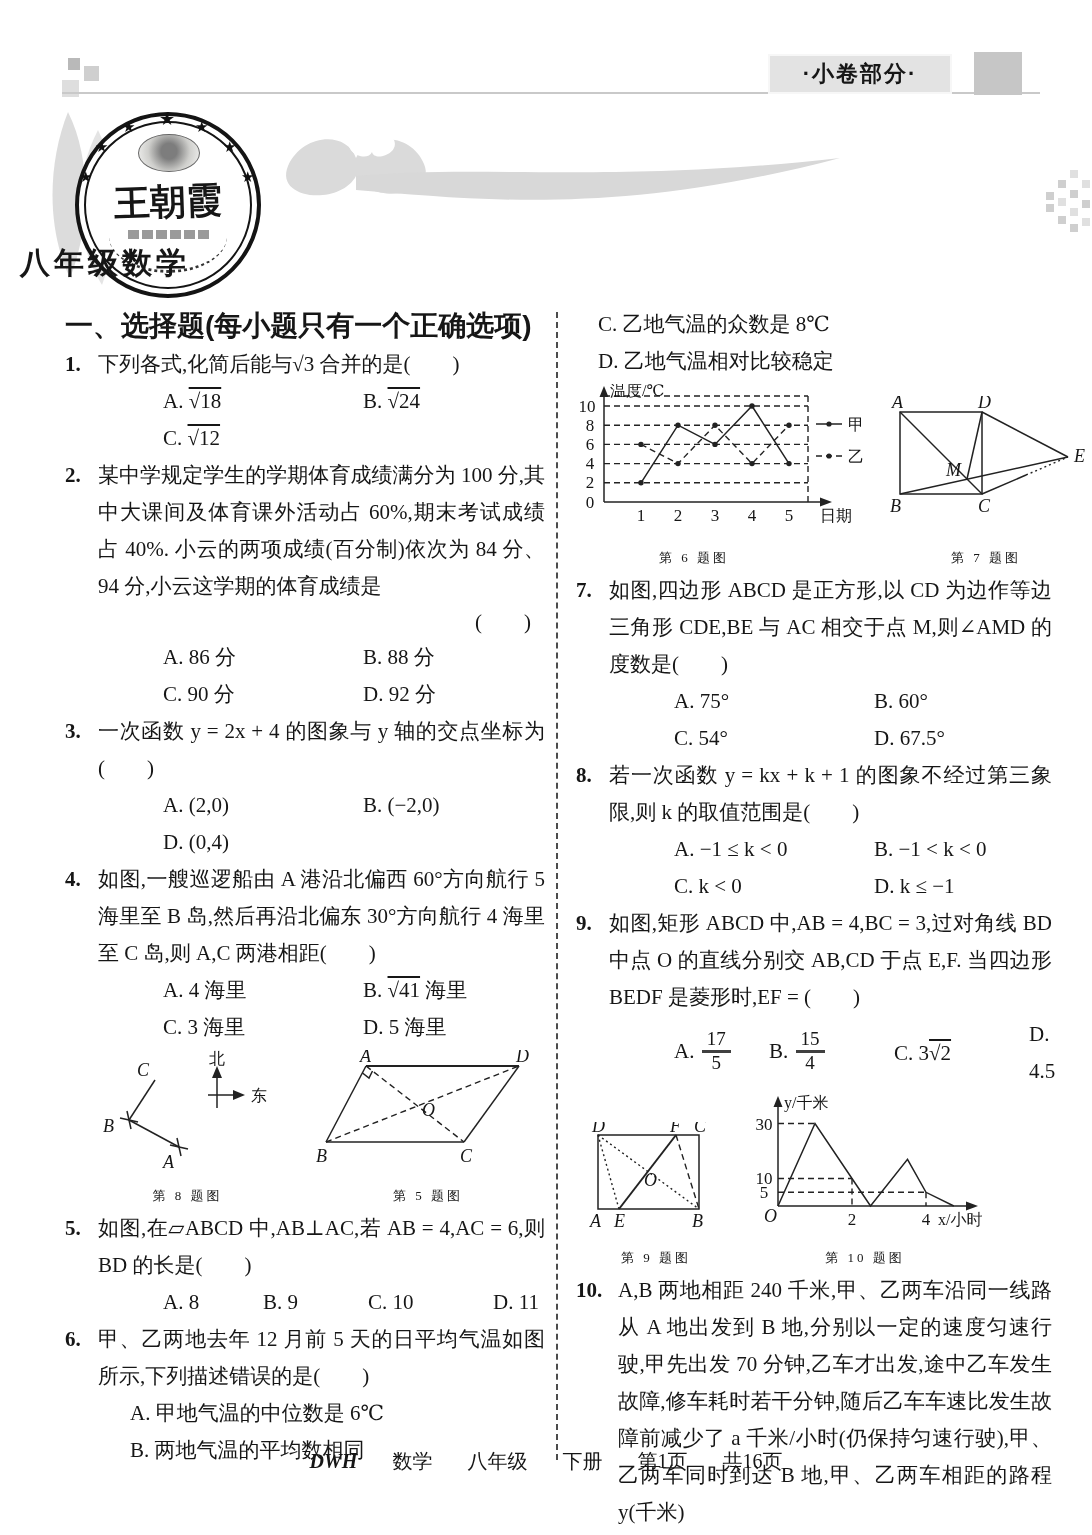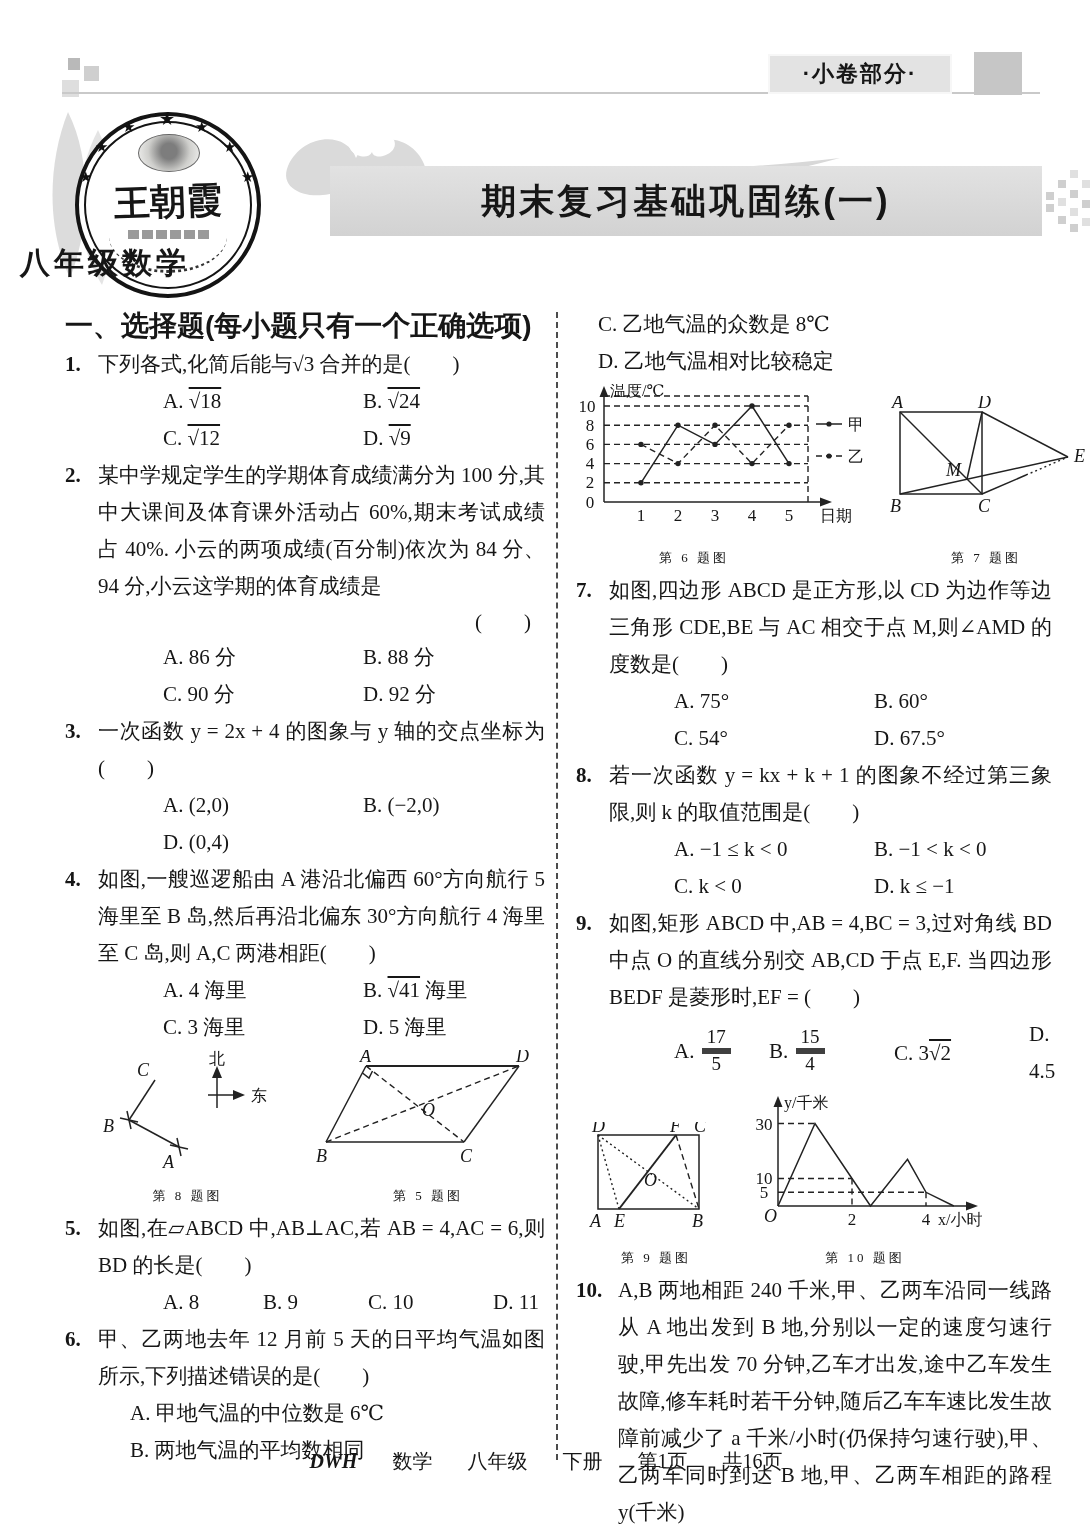--- a/index.html
+++ b/index.html
@@ -43,21 +43,21 @@
   .q.qwide{padding-left:42px;}
   .qnum{position:absolute;left:0;top:0;font-weight:bold;}
   .stem{text-align:justify;}
   .blankline{text-align:right;padding-right:14px;line-height:34px;}
   .opts2{display:grid;grid-template-columns:200px 1fr;padding-left:65px;}
   .opts4{display:grid;grid-template-columns:100px 105px 125px 1fr;padding-left:65px;}
   .opts4b{display:grid;grid-template-columns:95px 125px 135px 1fr;padding-left:65px;align-items:center;min-height:55px;}
   .optline{padding-left:65px;}
   .optline-r{padding-left:22px;}
   .frac{display:inline-block;vertical-align:middle;text-align:center;font-size:19px;line-height:1.1;margin:0 2px 4px;}
-  .frac .fn{display:block;padding:0 5px;border-bottom:6px solid #404040;}
+  .frac .fn{display:block;padding:0 5px;border-bottom:3px solid #404040;}
   .frac .fd{display:block;}
   .ol{text-decoration:overline;margin-top:16px;}
   
   .figrow{display:flex;align-items:flex-end;gap:4px;margin:4px 0 2px;}
   .figbox{text-align:center;}
   .figcap{font-size:13px;line-height:24px;letter-spacing:3px;}
   svg .ln{stroke:#222;stroke-width:1.5;fill:none;}
   svg .lnb{stroke:#222;stroke-width:2;fill:none;}
   svg .dsh{stroke:#222;stroke-width:1.4;fill:none;stroke-dasharray:6 4;}
   svg .dot2{stroke:#222;stroke-width:1.4;fill:none;stroke-dasharray:2 3;}
@@ -109,23 +109,20 @@
         <i></i>
         <i></i>
         <i></i>
         <i></i>
         <i></i>
         <i></i>
       </div>
     <div class="logo-arc"></div>
   </div>
 
-  <div class="title-band">
-    <h1>期末复习基础巩固练(一)</h1>
-  </div>
   <svg class="band-dots" width="48" height="66">
     <g fill="#cfcfcf">
       <rect x="2" y="24" width="8" height="8"></rect>
         <rect x="2" y="36" width="8" height="8"></rect>
       <rect x="14" y="12" width="8" height="8"></rect>
         <rect x="14" y="30" width="8" height="8" fill="#e0e0e0"></rect>
       <rect x="14" y="48" width="8" height="8"></rect>
         <rect x="26" y="2" width="8" height="8" fill="#e0e0e0"></rect>
       <rect x="26" y="22" width="8" height="8"></rect>
         <rect x="26" y="40" width="8" height="8" fill="#e0e0e0"></rect>
@@ -143,21 +140,20 @@
 
     <div class="sec-title">一、选择题(每小题只有一个正确选项)</div>
 
     <div class="q">
       <span class="qnum">1.</span>
       <div class="stem">下列各式,化简后能与√3 合并的是(　　)</div>
       <div class="opts2">
         <span><span>A.</span> <span class="ol">√18</span></span>
         <span><span>B.</span> <span class="ol">√24</span></span>
         <span><span>C.</span> <span class="ol">√12</span></span>
-        <span><span>D.</span> <span class="ol">√9</span></span>
       </div>
     </div>
 
     <div class="q">
       <span class="qnum">2.</span>
       <div class="stem">某中学规定学生的学期体育成绩满分为 100 分,其中大课间及体育课外活动占 60%,期末考试成绩占 40%. 小云的两项成绩(百分制)依次为 84 分、94 分,小云这学期的体育成绩是</div>
       <div class="blankline">(　　)</div>
       <div class="opts2">
         <span>A. 86 分</span>
         <span>B. 88 分</span>

